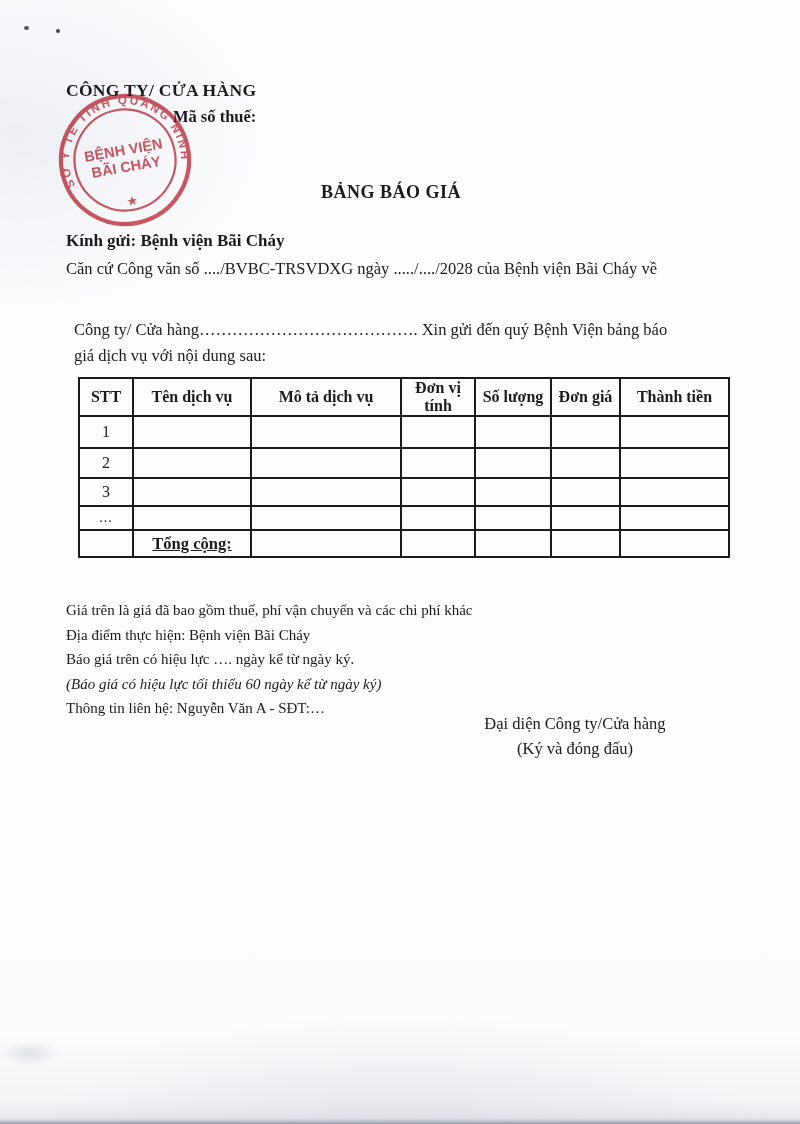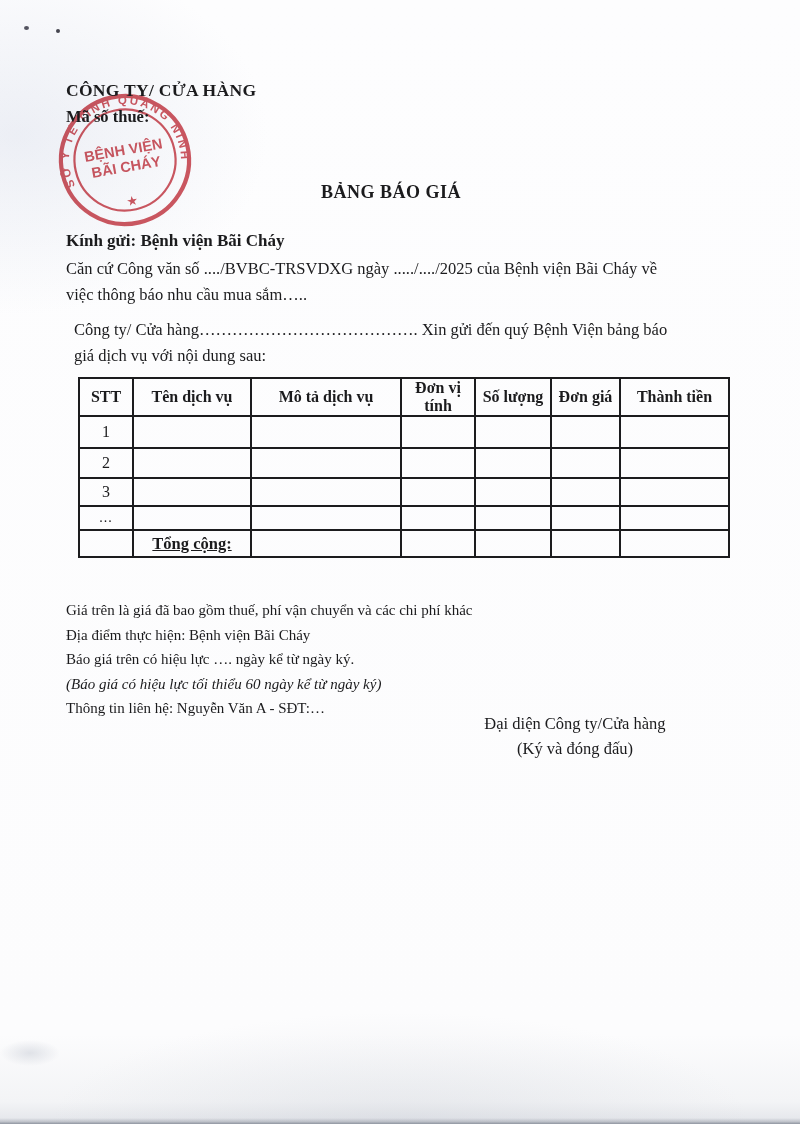--- a/index.html
+++ b/index.html
@@ -30,21 +30,21 @@
   .smudge-bl {
     position: absolute; left: 0px; top: 1040px; width: 60px; height: 26px;
     background: radial-gradient(ellipse closest-side, rgba(175,182,195,.35), rgba(175,182,195,0));
   }
 
   .txt { position: absolute; white-space: nowrap; font-size: 16.5px; line-height: 24px; }
   .bold { font-weight: bold; }
   .italic { font-style: italic; }
 
   .company-block { left: 66px; top: 78px; z-index: 3; }
-  .company-block div { margin-bottom: 2.5px; }
+  .company-block div { margin-bottom: 2.5px; text-align: right; }
   .company-title { font-size: 17.5px; letter-spacing: .3px; }
 
   .doc-title {
     position: absolute; left: 0; top: 182px; width: 782px;
     text-align: center; font-weight: bold; font-size: 18px; letter-spacing: .5px;
     z-index: 3;
   }
 
   .greeting { left: 66px; top: 229px; font-weight: bold; font-size: 17px; }
 
@@ -117,22 +117,21 @@
   <div class="txt company-block">
     <div class="bold company-title">CÔNG TY/ CỬA HÀNG</div>
     <div class="bold">Mã số thuế:</div>
   </div>
 
   <div class="doc-title">BẢNG BÁO GIÁ</div>
 
   <div class="txt greeting">Kính gửi: Bệnh viện Bãi Cháy</div>
 
   <div class="para para1">
-    <div>Căn cứ Công văn số  ..../BVBC-TRSVDXG ngày ...../..../2025 của Bệnh viện Bãi Cháy về</div>
-    <div>việc thông báo nhu cầu mua sắm…..</div>
+    <div>Căn cứ Công văn số  ..../BVBC-TRSVDXG ngày ...../..../2028 của Bệnh viện Bãi Cháy về</div>
   </div>
 
   <div class="para para2">
     <div>Công ty/ Cửa hàng…………………………………. Xin gửi đến quý Bệnh Viện bảng báo</div>
     <div>giá dịch vụ với nội dung sau:</div>
   </div>
 
   <table class="quote">
     <colgroup>
       <col style="width:54px">

